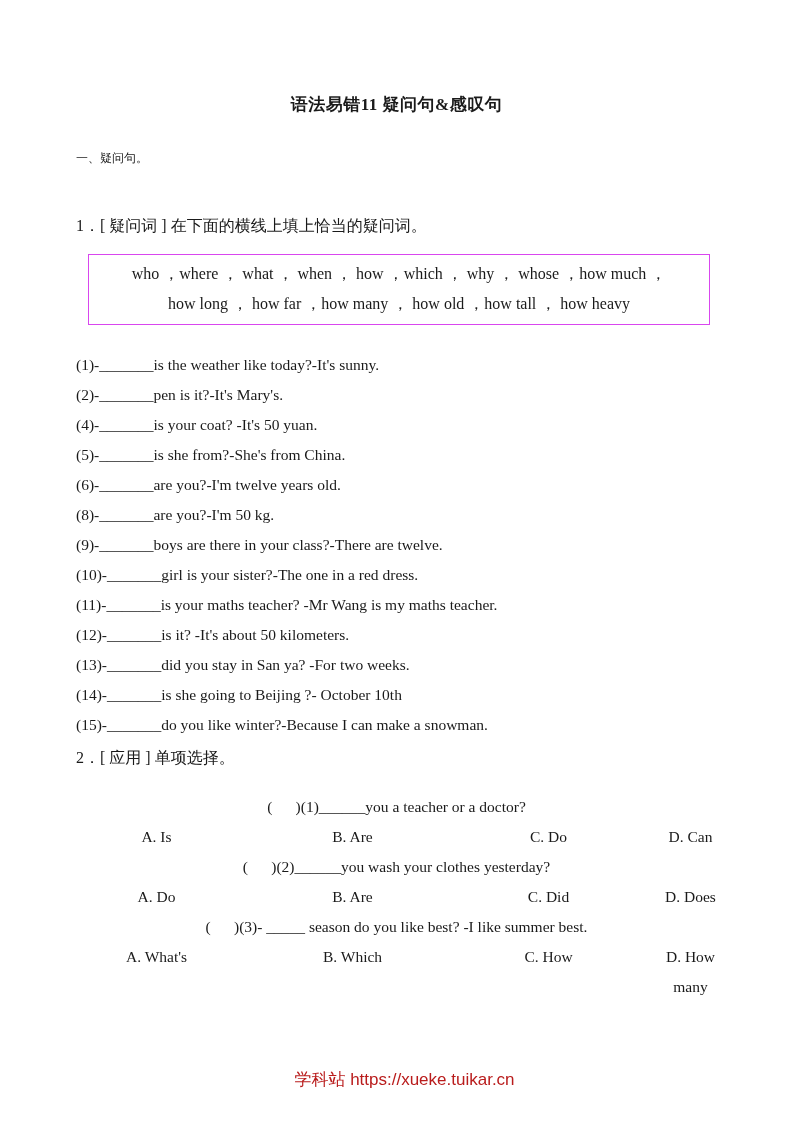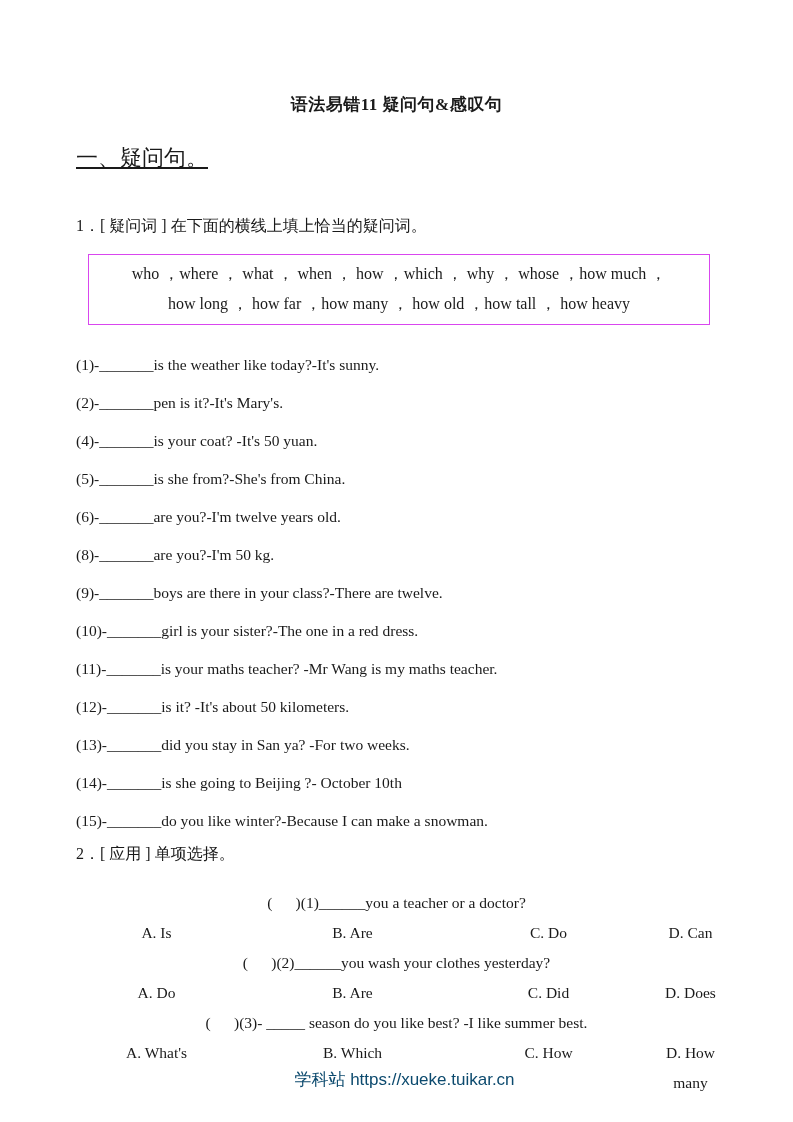--- a/index.html
+++ b/index.html
@@ -19,23 +19,22 @@
   .title {
     margin: 0;
     font-size: 17px;
     line-height: 17px;
     font-weight: bold;
     text-align: center;
     letter-spacing: 0.5px;
   }
   .section-heading {
     margin-top: 37px;
-    font-size: 22px;
+    font-size: 12px;
     line-height: 16px;
-    text-decoration: underline;
   }
   .q-heading {
     margin-top: 52px;
     font-size: 16px;
     line-height: 16px;
   }
   .q-heading.q2 { margin-top: 10px; }
   .word-box {
     margin-top: 20px;
     margin-left: 12px;
@@ -48,21 +47,20 @@
     justify-content: space-evenly;
     align-items: center;
     font-size: 16px;
   }
   .word-line { white-space: pre; }
   .fill-items { margin-top: 25px; }
   .fill-line {
     font-size: 15.5px;
     line-height: 30px;
     white-space: pre-wrap;
-    margin-top: 8px;
   }
   .mc-questions { margin-top: 26px; text-align: center; }
   .mc-q {
     font-size: 15.5px;
     line-height: 30px;
     white-space: pre;
   }
   .mc-options {
     display: grid;
     grid-template-columns: 161px 161px 161px auto;
@@ -71,21 +69,21 @@
     gap: 35px;
   }
   .footer {
     position: absolute;
     left: 16px;
     right: 0;
     top: 1068px;
     text-align: center;
     font-family: "Liberation Sans", "DejaVu Sans", sans-serif;
     font-size: 17px;
-    color: #0c4a6e;
+    color: #b91c1c;
   }
 </style>
 </head>
 <body>
 
 <div class="page">
   <h1 class="title">语法易错11 疑问句&amp;感叹句</h1>
 
   <div class="section-heading">一、疑问句。</div>
 

